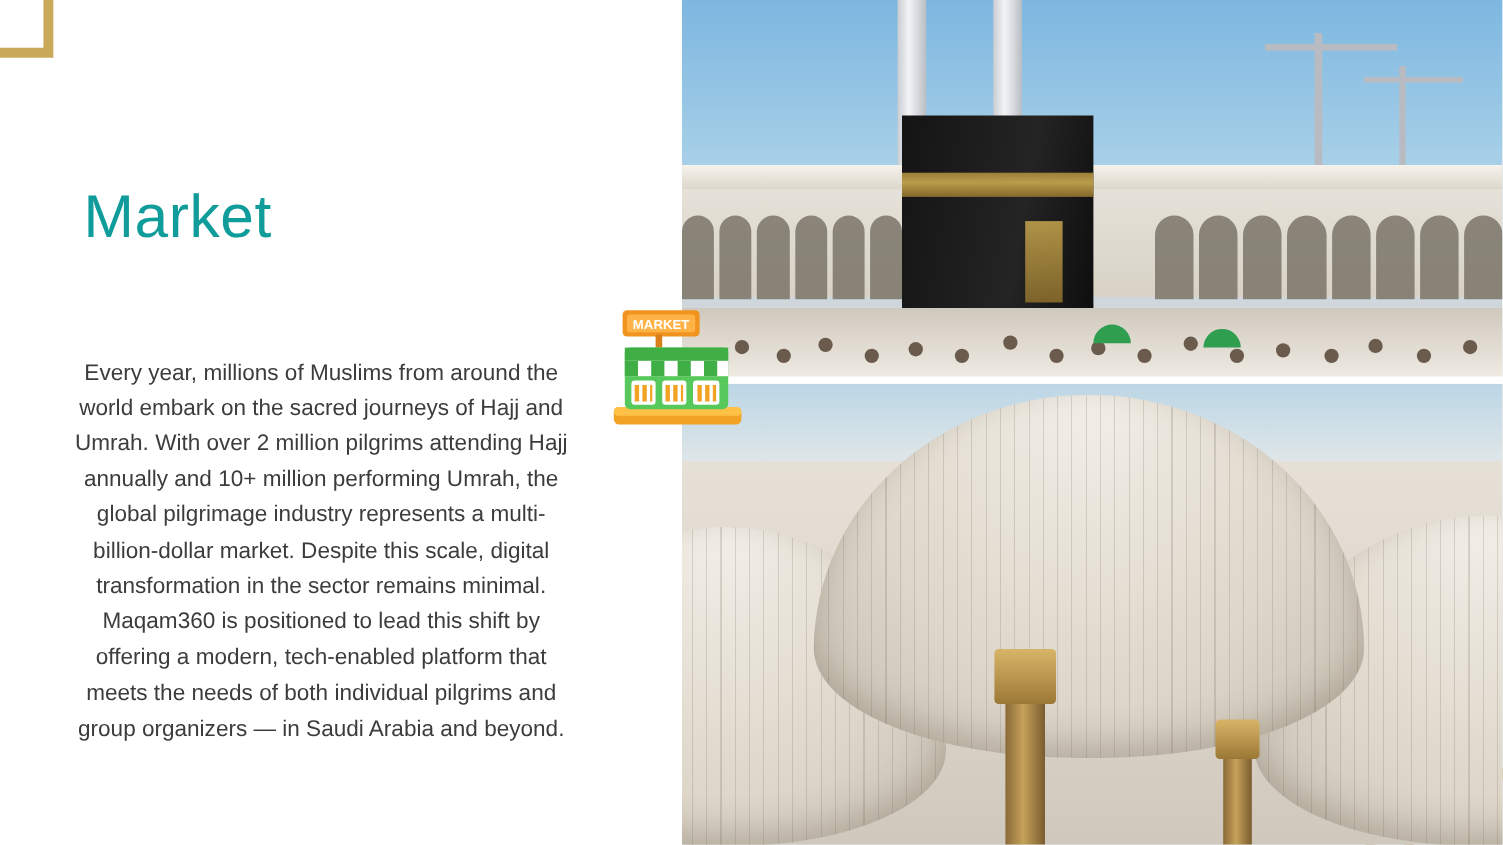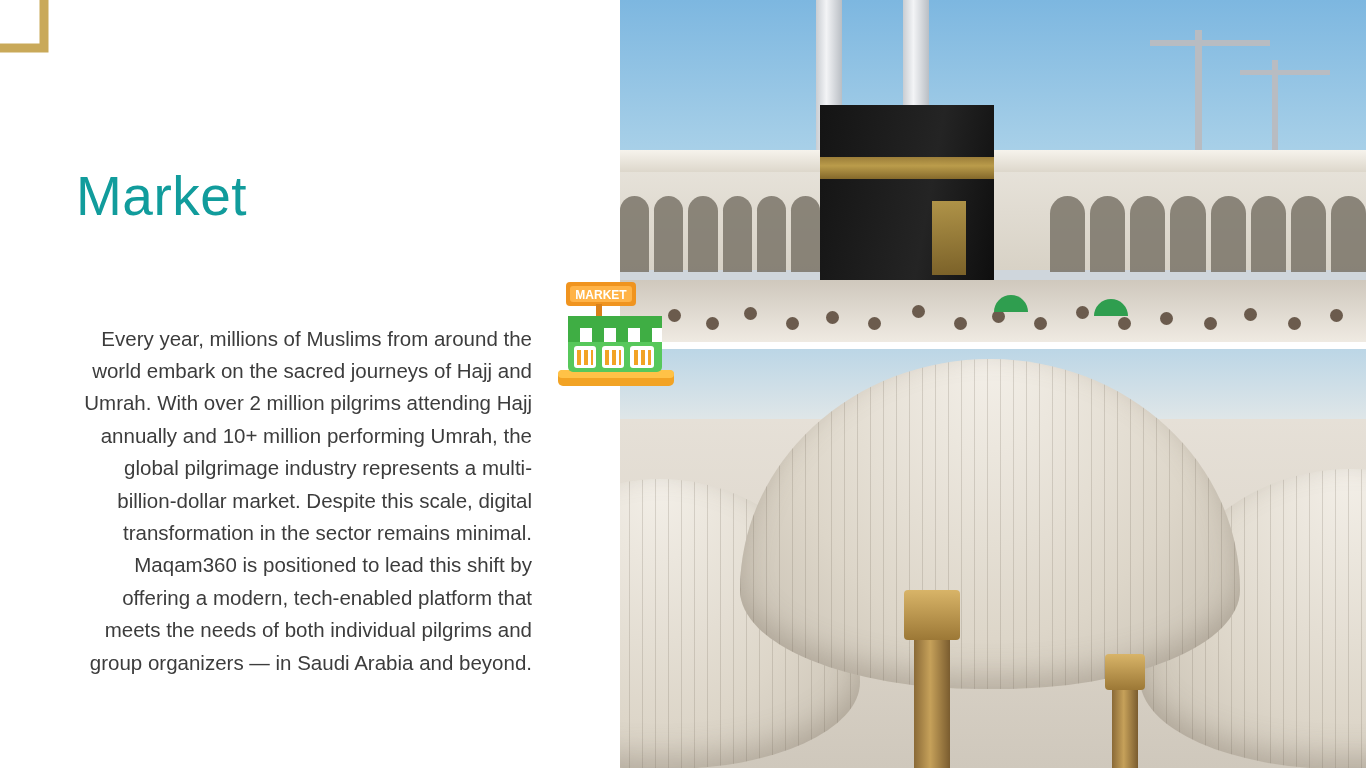--- a/index.html
+++ b/index.html
@@ -53,27 +53,27 @@
     top: 128px;
     width: 470px;
     font-size: 55px;
     line-height: 1.16;
     font-weight: 400;
     color: #119c9c;
     letter-spacing: 0.5px;
   }
   .body-text {
     position: absolute;
-    left: 76px;
+    left: 64px;
     top: 302px;
     width: 456px;
     font-size: 20.5px;
     line-height: 32.4px;
     color: #3c3c3c;
-    text-align: right;
+    text-align: center;
   }
 
   
   .photo {
     position: absolute;
     overflow: hidden;
     background: #cfd6dc;
   }
   .photo-kaaba {
     left: 620px;

